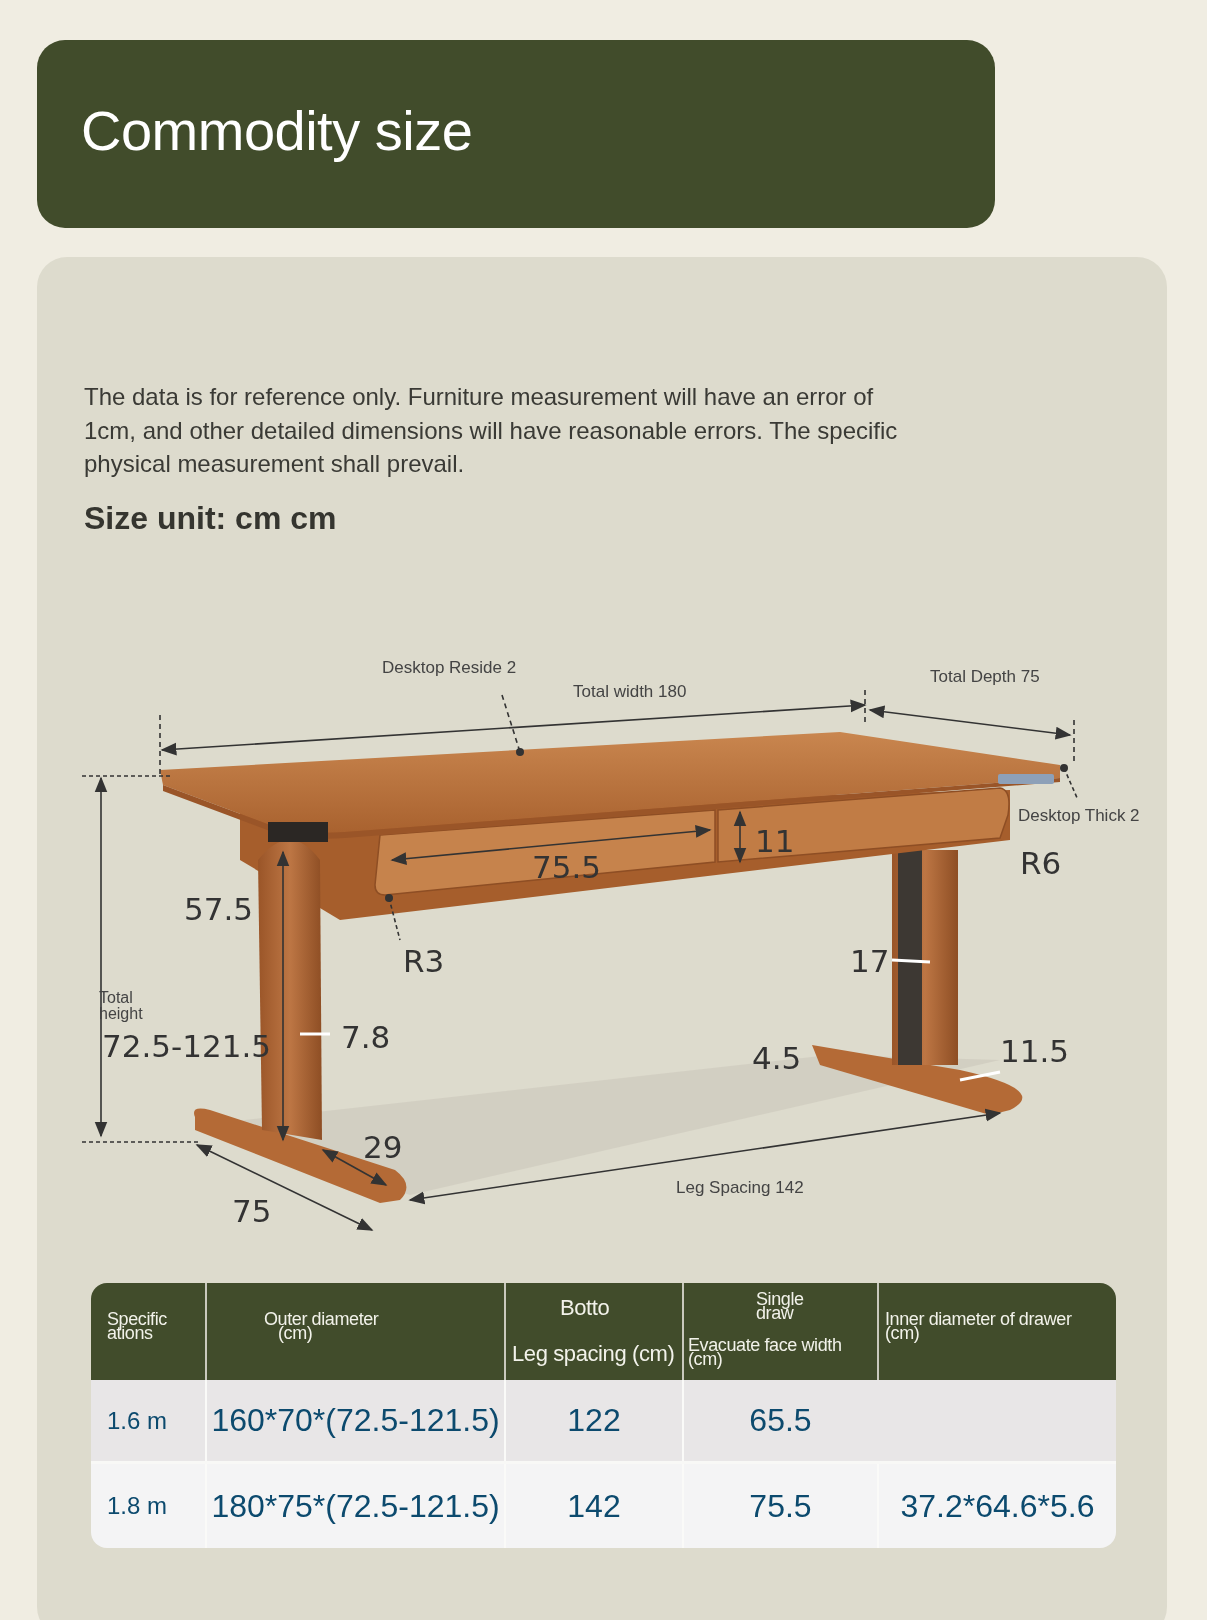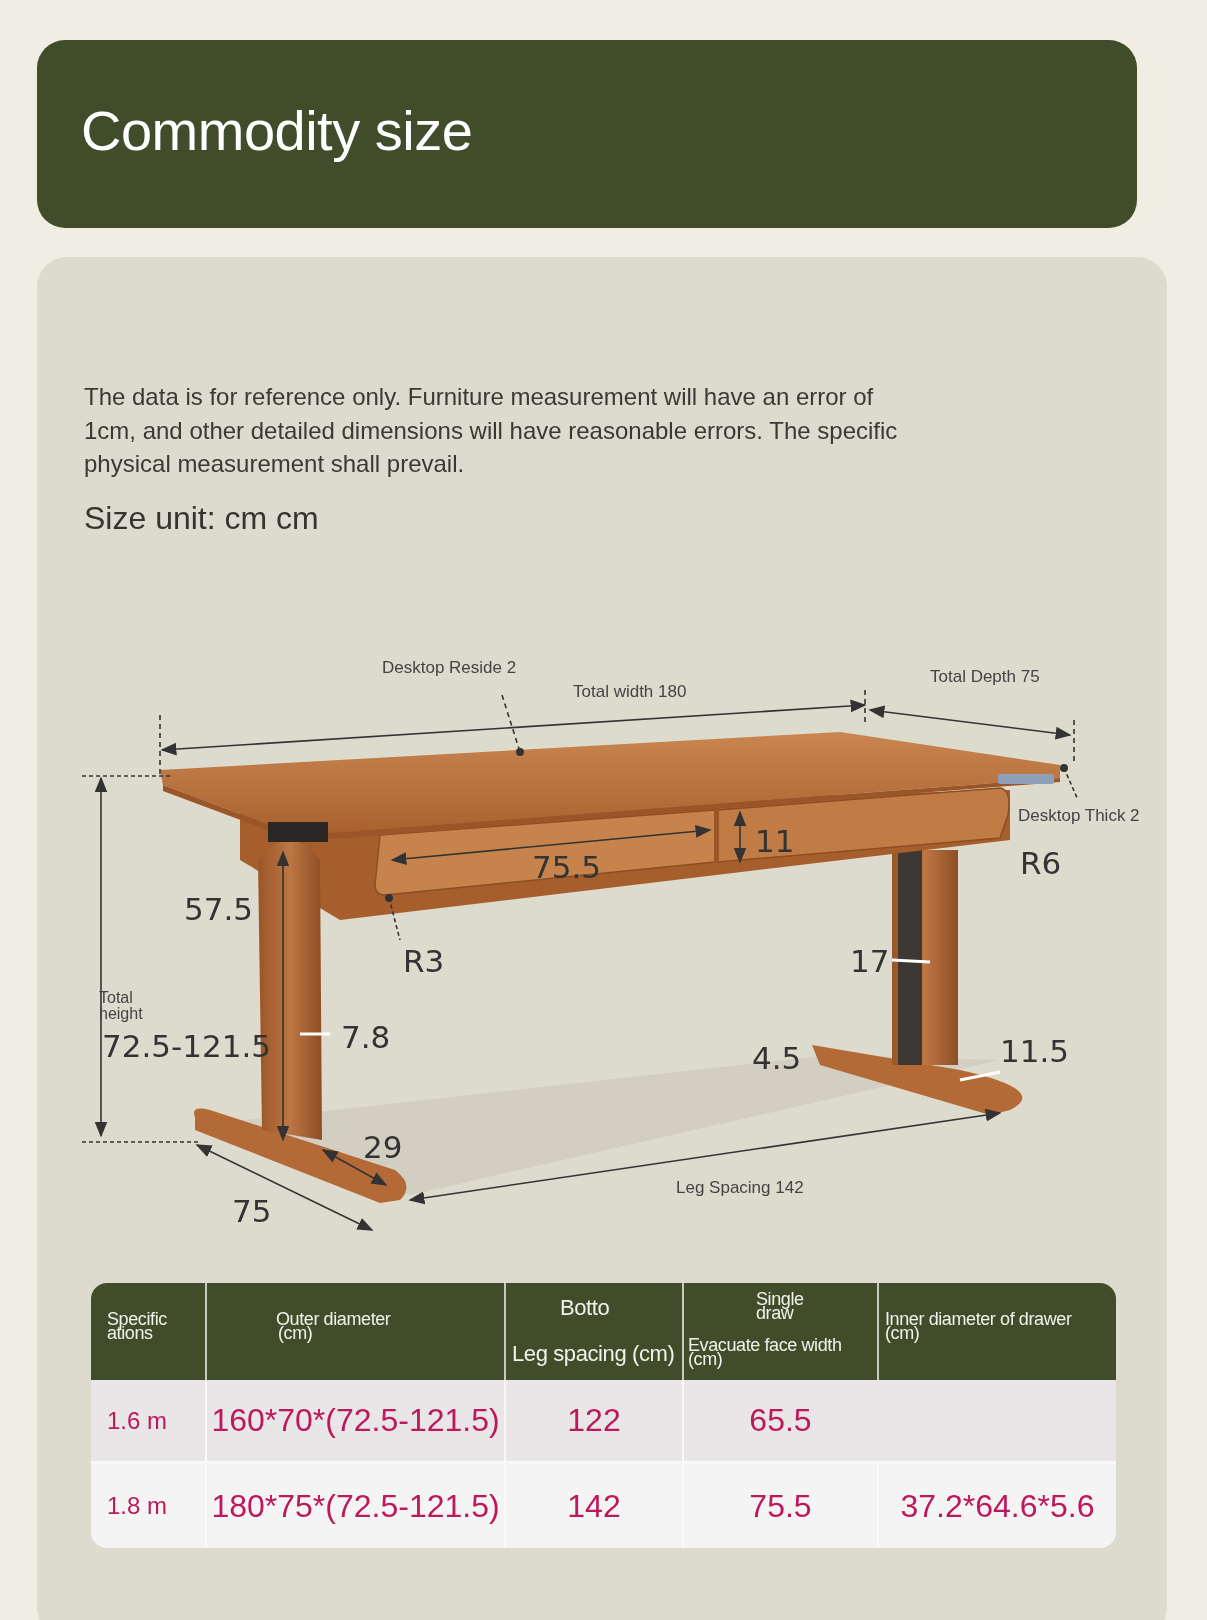--- a/index.html
+++ b/index.html
@@ -5,38 +5,38 @@
   * { box-sizing: border-box; margin: 0; padding: 0; }
   html, body { width: 1207px; height: 1620px; }
   body {
     background: #f0ede2;
     font-family: "Liberation Sans", sans-serif;
     position: relative;
     overflow: hidden;
     color: #3b3b36;
   }
   .header {
-    position: absolute; left: 37px; top: 40px; width: 1100px; height: 188px;
+    position: absolute; left: 37px; top: 40px; width: 958px; height: 188px;
     background: #414c2b; border-radius: 28px;
   }
   .header-title {
     position: absolute; left: 44px; top: 58px;
     font-size: 56px; color: #ffffff; letter-spacing: -0.5px;
   }
   .card {
     position: absolute; left: 37px; top: 257px; width: 1130px; height: 1380px;
     background: #dddbcd; border-radius: 30px;
   }
   .note {
     position: absolute; left: 84px; top: 380px; width: 820px;
     font-size: 24px; line-height: 33.5px; color: #3a3a35;
   }
   .unit {
     position: absolute; left: 84px; top: 500px;
-    font-size: 32px; color: #35352f;
+    font-size: 32px; color: #35352f; font-weight: bold;
   }
   .diagram { position: absolute; left: 0; top: 0; width: 1207px; height: 1620px; }
   .lbl { font-family: "Liberation Sans", sans-serif; fill: #444; }
   .num { font-family: "DejaVu Sans", sans-serif; fill: #333; }
 
   .table {
     position: absolute; left: 91px; top: 1283px; width: 1025px;
     border-radius: 16px; overflow: hidden;
   }
   .thead {
@@ -51,21 +51,21 @@
   .th .tx { position: absolute; }
   .row {
     display: grid; grid-template-columns: 114px 299px 178px 195px 239px;
     height: 84px;
   }
   .row.r1 { background: #e8e6e7; }
   .row.r2 { background: #f4f4f5; }
   .row.r1 { border-bottom: 3px solid #f8f8f6; }
   .td {
     display: flex; align-items: center; justify-content: center;
-    font-size: 32px; color: #be185d; border-left: 2px solid #fafaf8;
+    font-size: 32px; color: #0c4a6e; border-left: 2px solid #fafaf8;
   }
   .td:first-child { border-left: none; font-size: 24px; justify-content: flex-start; padding-left: 16px; }
 </style>
 </head>
 <body>
 
 <div class="header">
   <div class="header-title">Commodity size</div>
 </div>
 
@@ -168,21 +168,21 @@
   <text class="num" x="232" y="1222" font-size="31">75</text>
 </svg>
 
 <div class="table">
   <div class="thead">
     <div class="th">
       <span class="tx" style="left:16px;top:28px;">Specific</span>
       <span class="tx" style="left:16px;top:42px;">ations</span>
     </div>
     <div class="th">
-      <span class="tx" style="left:69px;top:28px;">Outer diameter</span>
+      <span class="tx" style="left:57px;top:28px;">Outer diameter</span>
       <span class="tx" style="left:71px;top:42px;">(cm)</span>
     </div>
     <div class="th">
       <span class="tx" style="left:54px;top:16px;font-size:22px;">Botto</span>
       <span class="tx" style="left:6px;top:62px;font-size:22px;">Leg spacing (cm)</span>
     </div>
     <div class="th">
       <span class="tx" style="left:72px;top:8px;">Single</span>
       <span class="tx" style="left:72px;top:22px;">draw</span>
       <span class="tx" style="left:4px;top:54px;">Evacuate face width</span>

